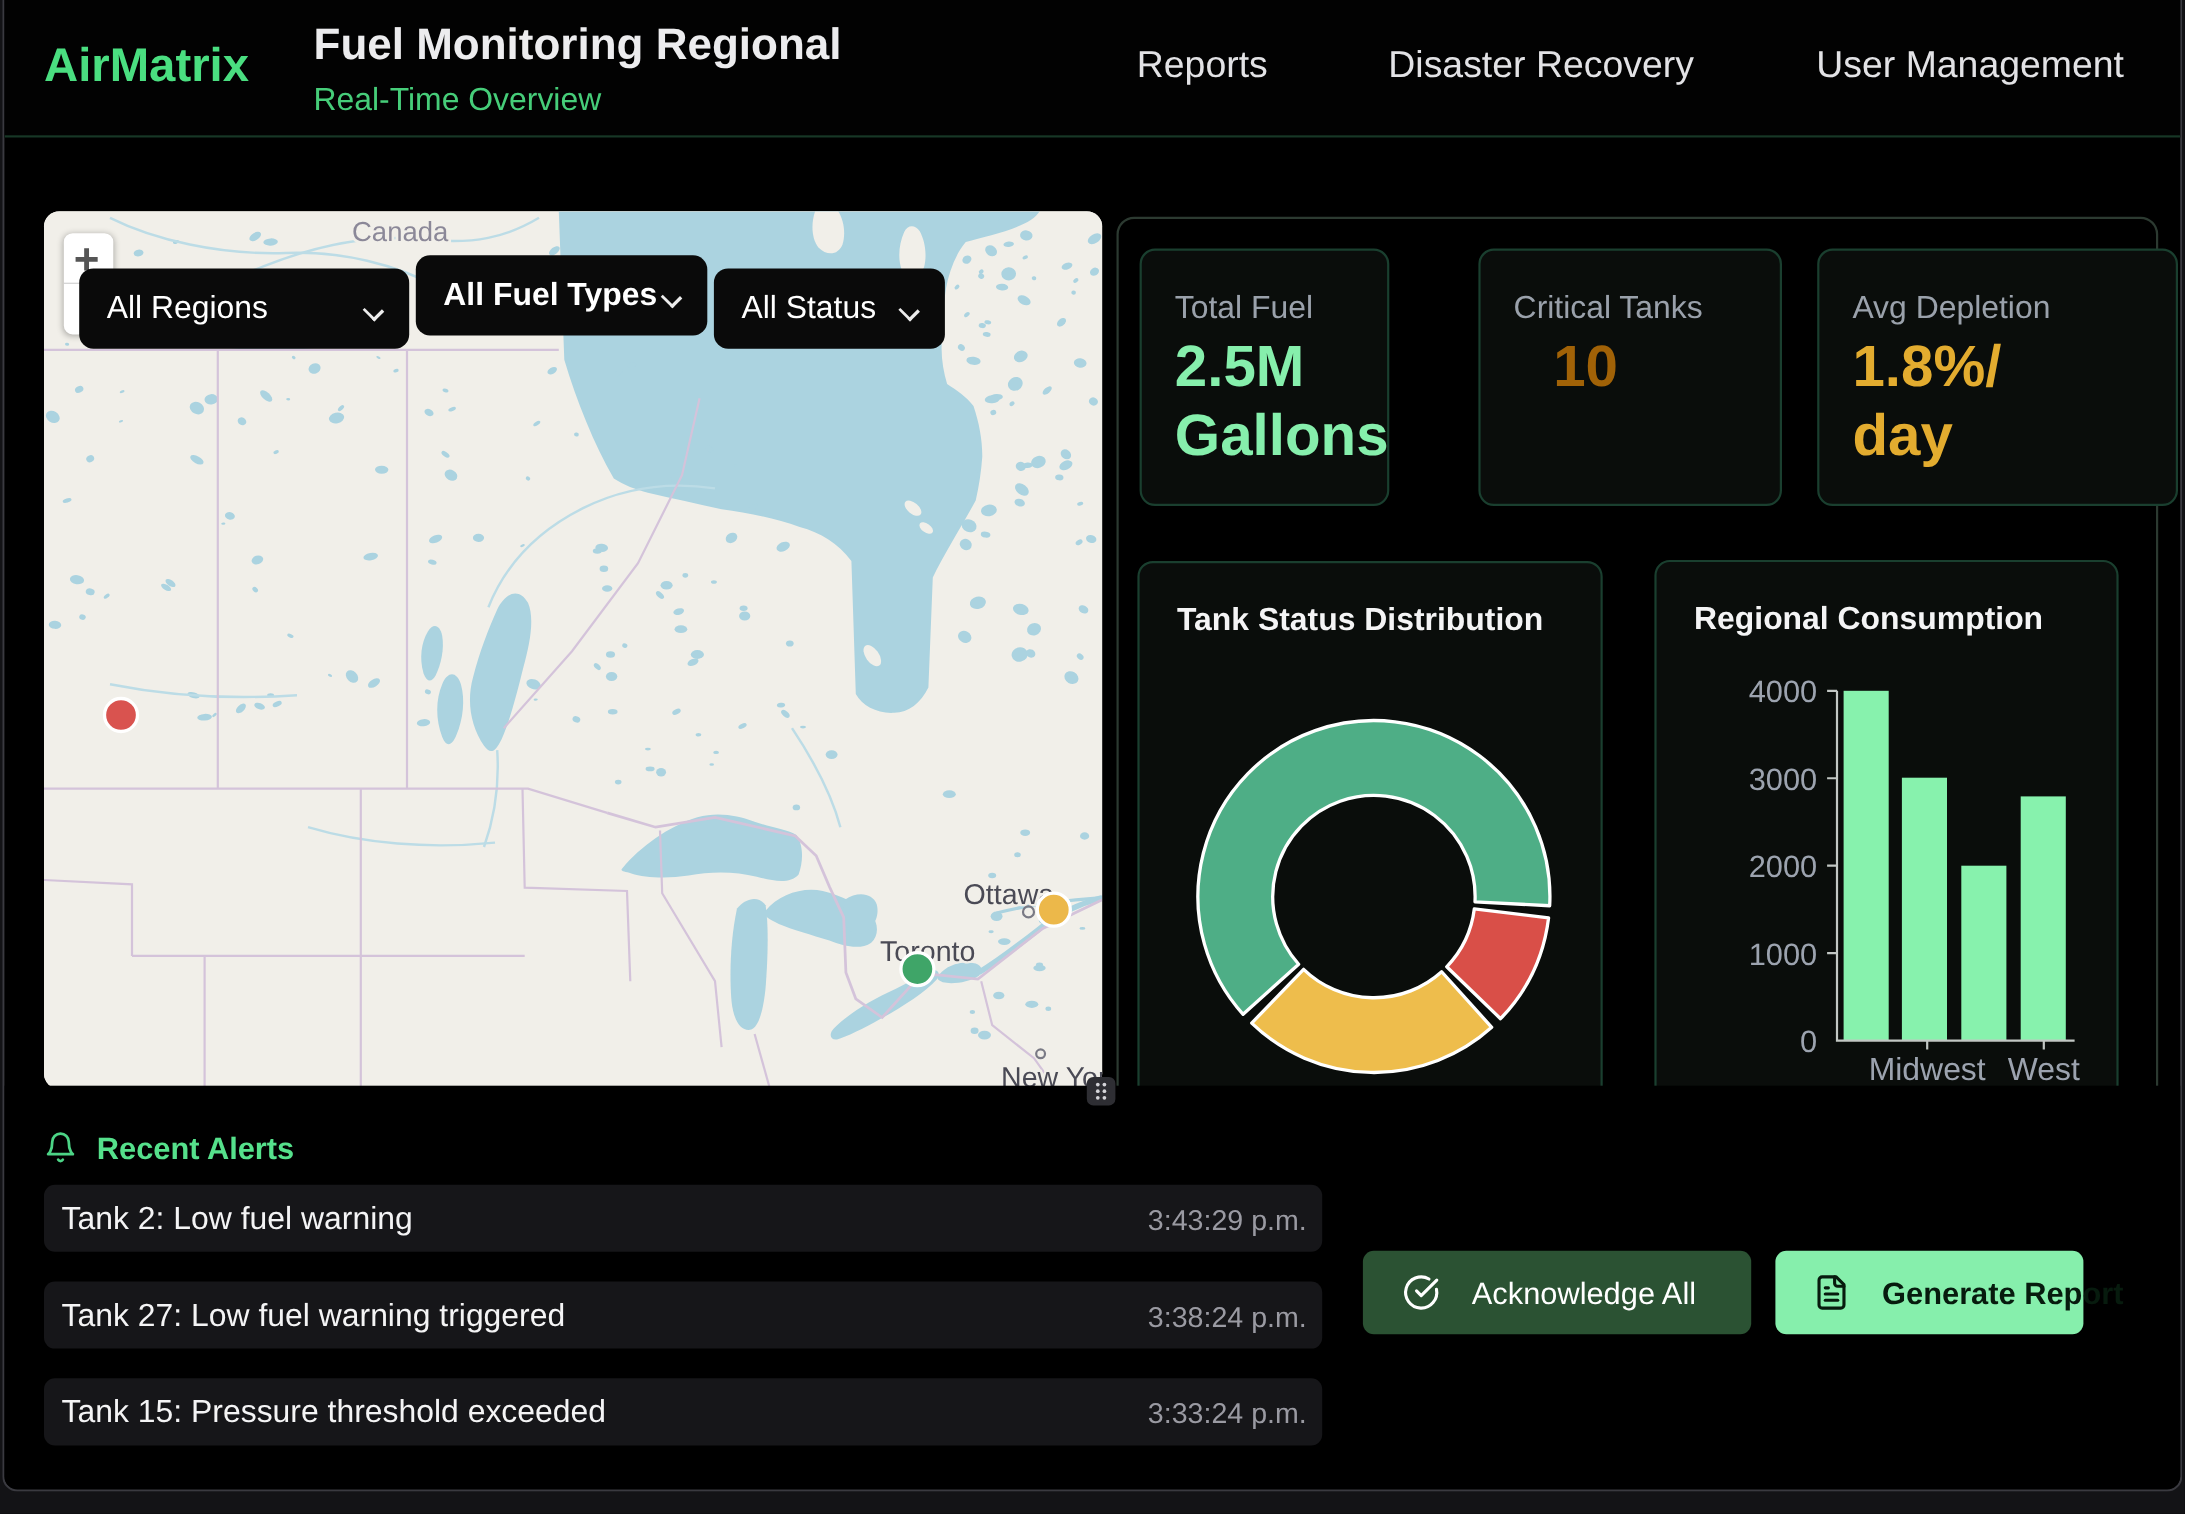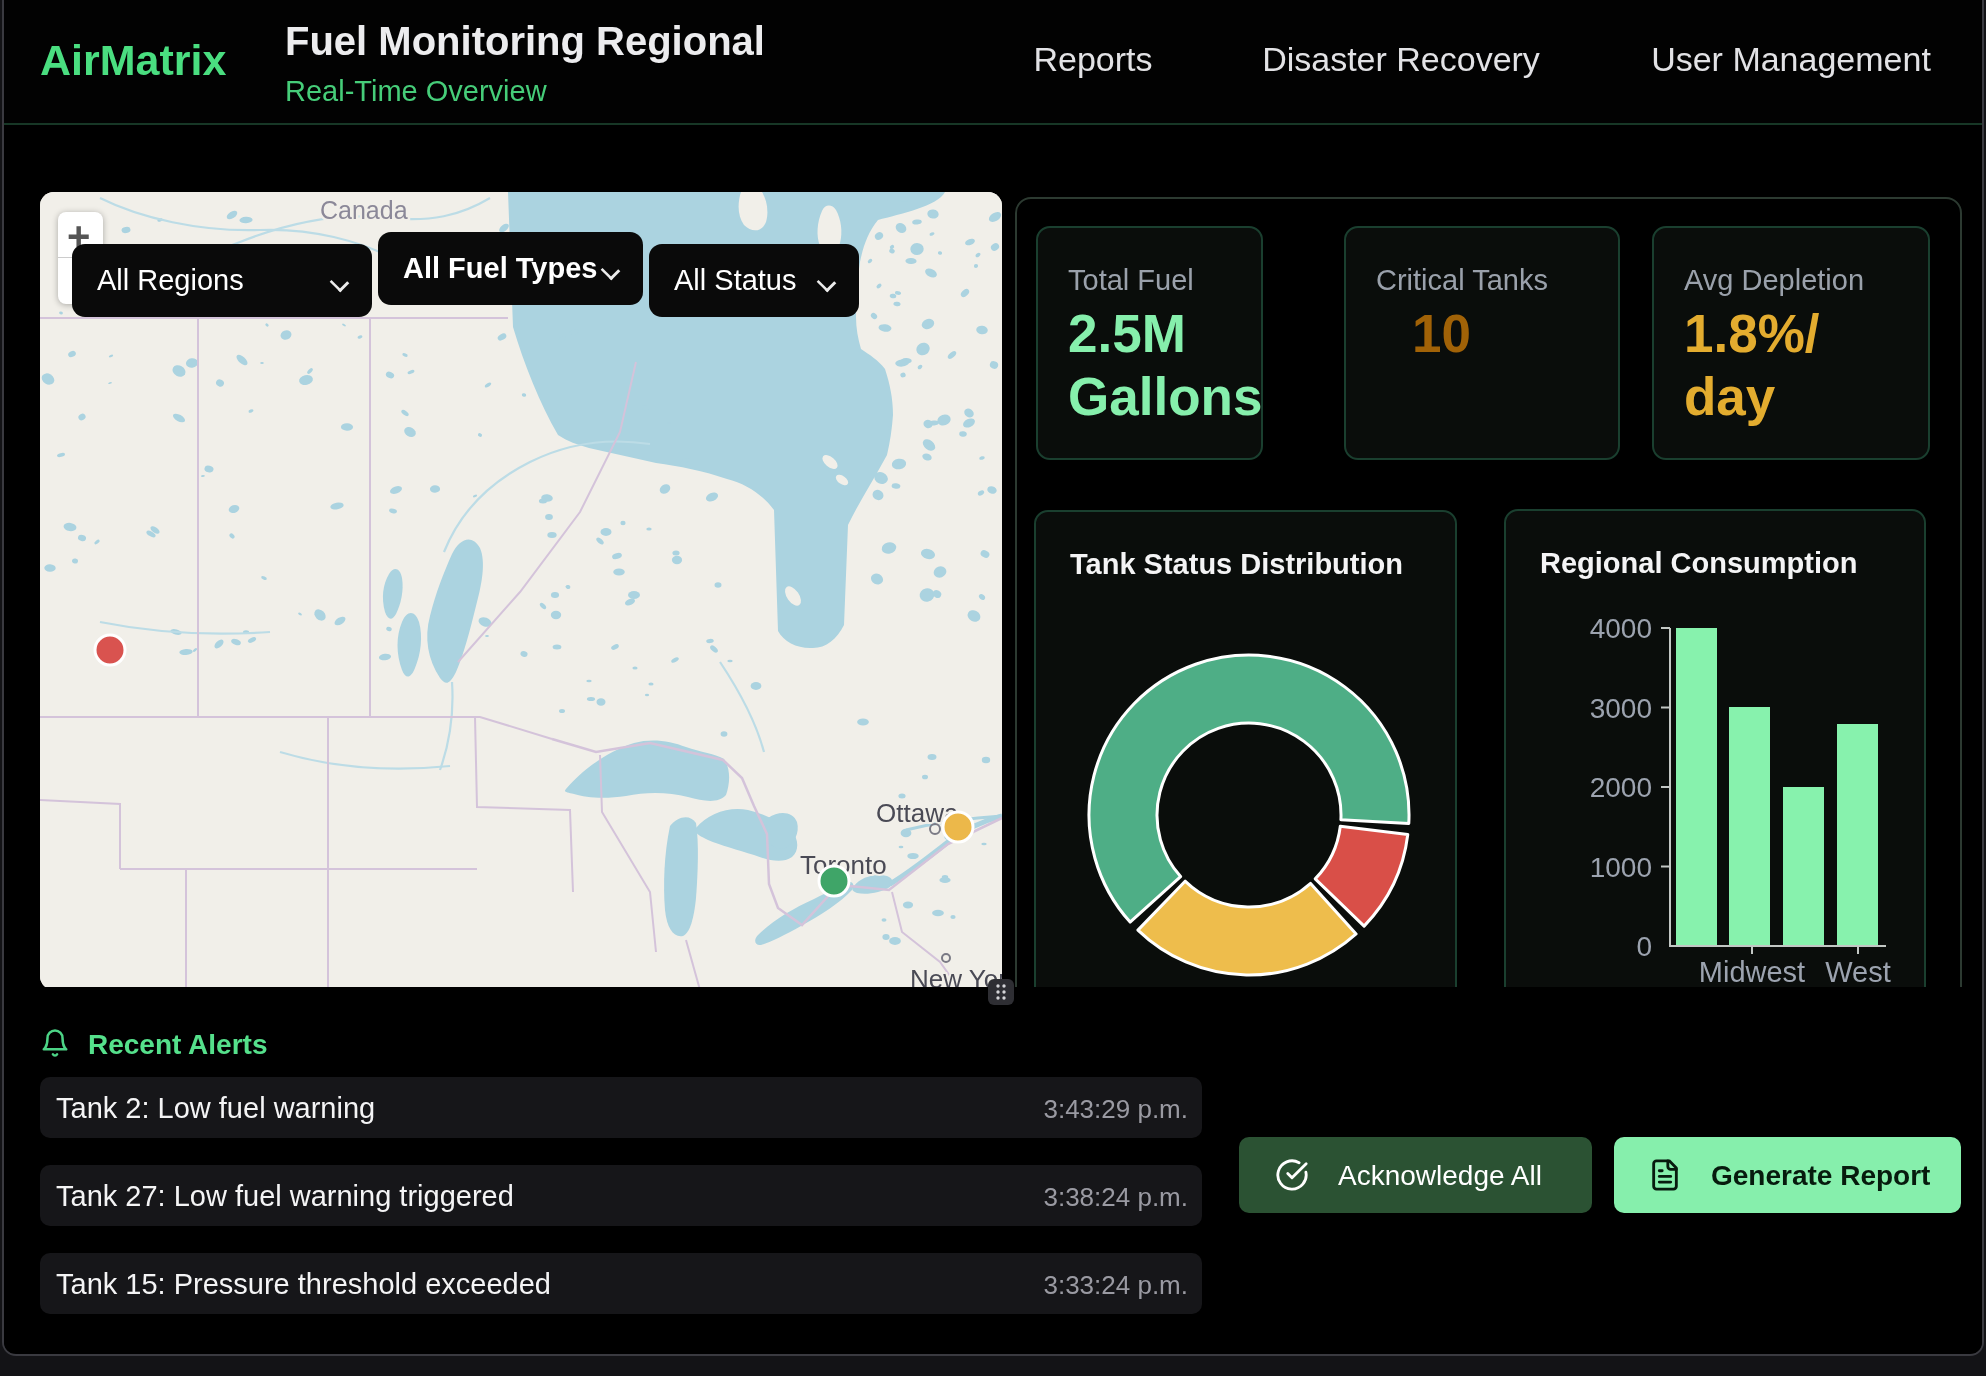--- a/index.html
+++ b/index.html
@@ -300,21 +300,21 @@
   <div class="abs" style="left:1011px;top:197px;width:947px;height:830px;border:2px solid #2c3a31;border-radius:16px;"></div>
 
   <div class="card abs" style="left:1032px;top:226px;width:227px;height:234px;">
     <div class="slabel">Total Fuel</div>
     <div class="sval" style="color:#86efac;">2.5M Gallons</div>
   </div>
   <div class="card abs" style="left:1340px;top:226px;width:276px;height:234px;">
     <div class="slabel">Critical Tanks</div>
     <div class="sval" style="color:#a16207;margin-left:36px;">10</div>
   </div>
-  <div class="card abs" style="left:1648px;top:226px;width:278px;height:234px;">
+  <div class="card abs" style="left:1648px;top:226px;width:328px;height:234px;">
     <div class="slabel">Avg Depletion</div>
     <div class="sval" style="color:#e3ac2f;">1.8%/ day</div>
   </div>
 
   <div class="card abs" style="left:1030px;top:510px;width:423px;height:600px;">
     <div class="ctitle">Tank Status Distribution</div>
     <svg width="423" height="540" viewBox="0 0 423 540" style="position:absolute;left:0;top:0;">
       <g stroke="#fff" stroke-width="3" stroke-linejoin="round">
         <path fill="#4eae86" d="M 94.1 410.1 A 160 160 0 1 1 372.8 311.4 L 304.9 307.8 A 92 92 0 1 0 144.6 364.6 Z"></path>
         <path fill="#d94f48" d="M 371.8 322.5 A 160 160 0 0 1 328.1 414.1 L 279.2 366.9 A 92 92 0 0 0 304.3 314.2 Z"></path>
@@ -372,21 +372,21 @@
         <span class="atime">3:33:24 p.m.</span>
       </div>
 
   <div class="abs" style="left:1235px;top:1137px;width:353px;height:76px;background:#2b5233;border-radius:10px;">
     <svg class="abs" style="left:36px;top:21px;" width="34" height="34" viewBox="0 0 24 24" fill="none" stroke="#fff" stroke-width="2" stroke-linecap="round" stroke-linejoin="round">
       <path d="M21.8 10A10 10 0 1 1 17 3.34"></path>
           <path d="M9 11l3 3L22 4"></path>
     </svg>
     <div class="abs" style="left:99px;top:23px;font-size:28px;font-weight:normal;color:#fff;white-space:nowrap;">Acknowledge All</div>
   </div>
-  <div class="abs" style="left:1610px;top:1137px;width:347px;height:76px;background:#86efac;border-radius:10px;">
+  <div class="abs" style="left:1610px;top:1137px;width:280px;height:76px;background:#86efac;border-radius:10px;">
     <svg class="abs" style="left:34px;top:21px;" width="34" height="34" viewBox="0 0 24 24" fill="none" stroke="#071b0e" stroke-width="2" stroke-linecap="round" stroke-linejoin="round">
       <path d="M15 2H6a2 2 0 0 0-2 2v16a2 2 0 0 0 2 2h12a2 2 0 0 0 2-2V7Z"></path>
       <path d="M14 2v4a2 2 0 0 0 2 2h4"></path>
           <path d="M10 9H8"></path>
           <path d="M16 13H8"></path>
           <path d="M16 17H8"></path>
     </svg>
     <div class="abs" style="left:97px;top:23px;font-size:28px;font-weight:bold;color:#071b0e;white-space:nowrap;">Generate Report</div>
   </div>
 

